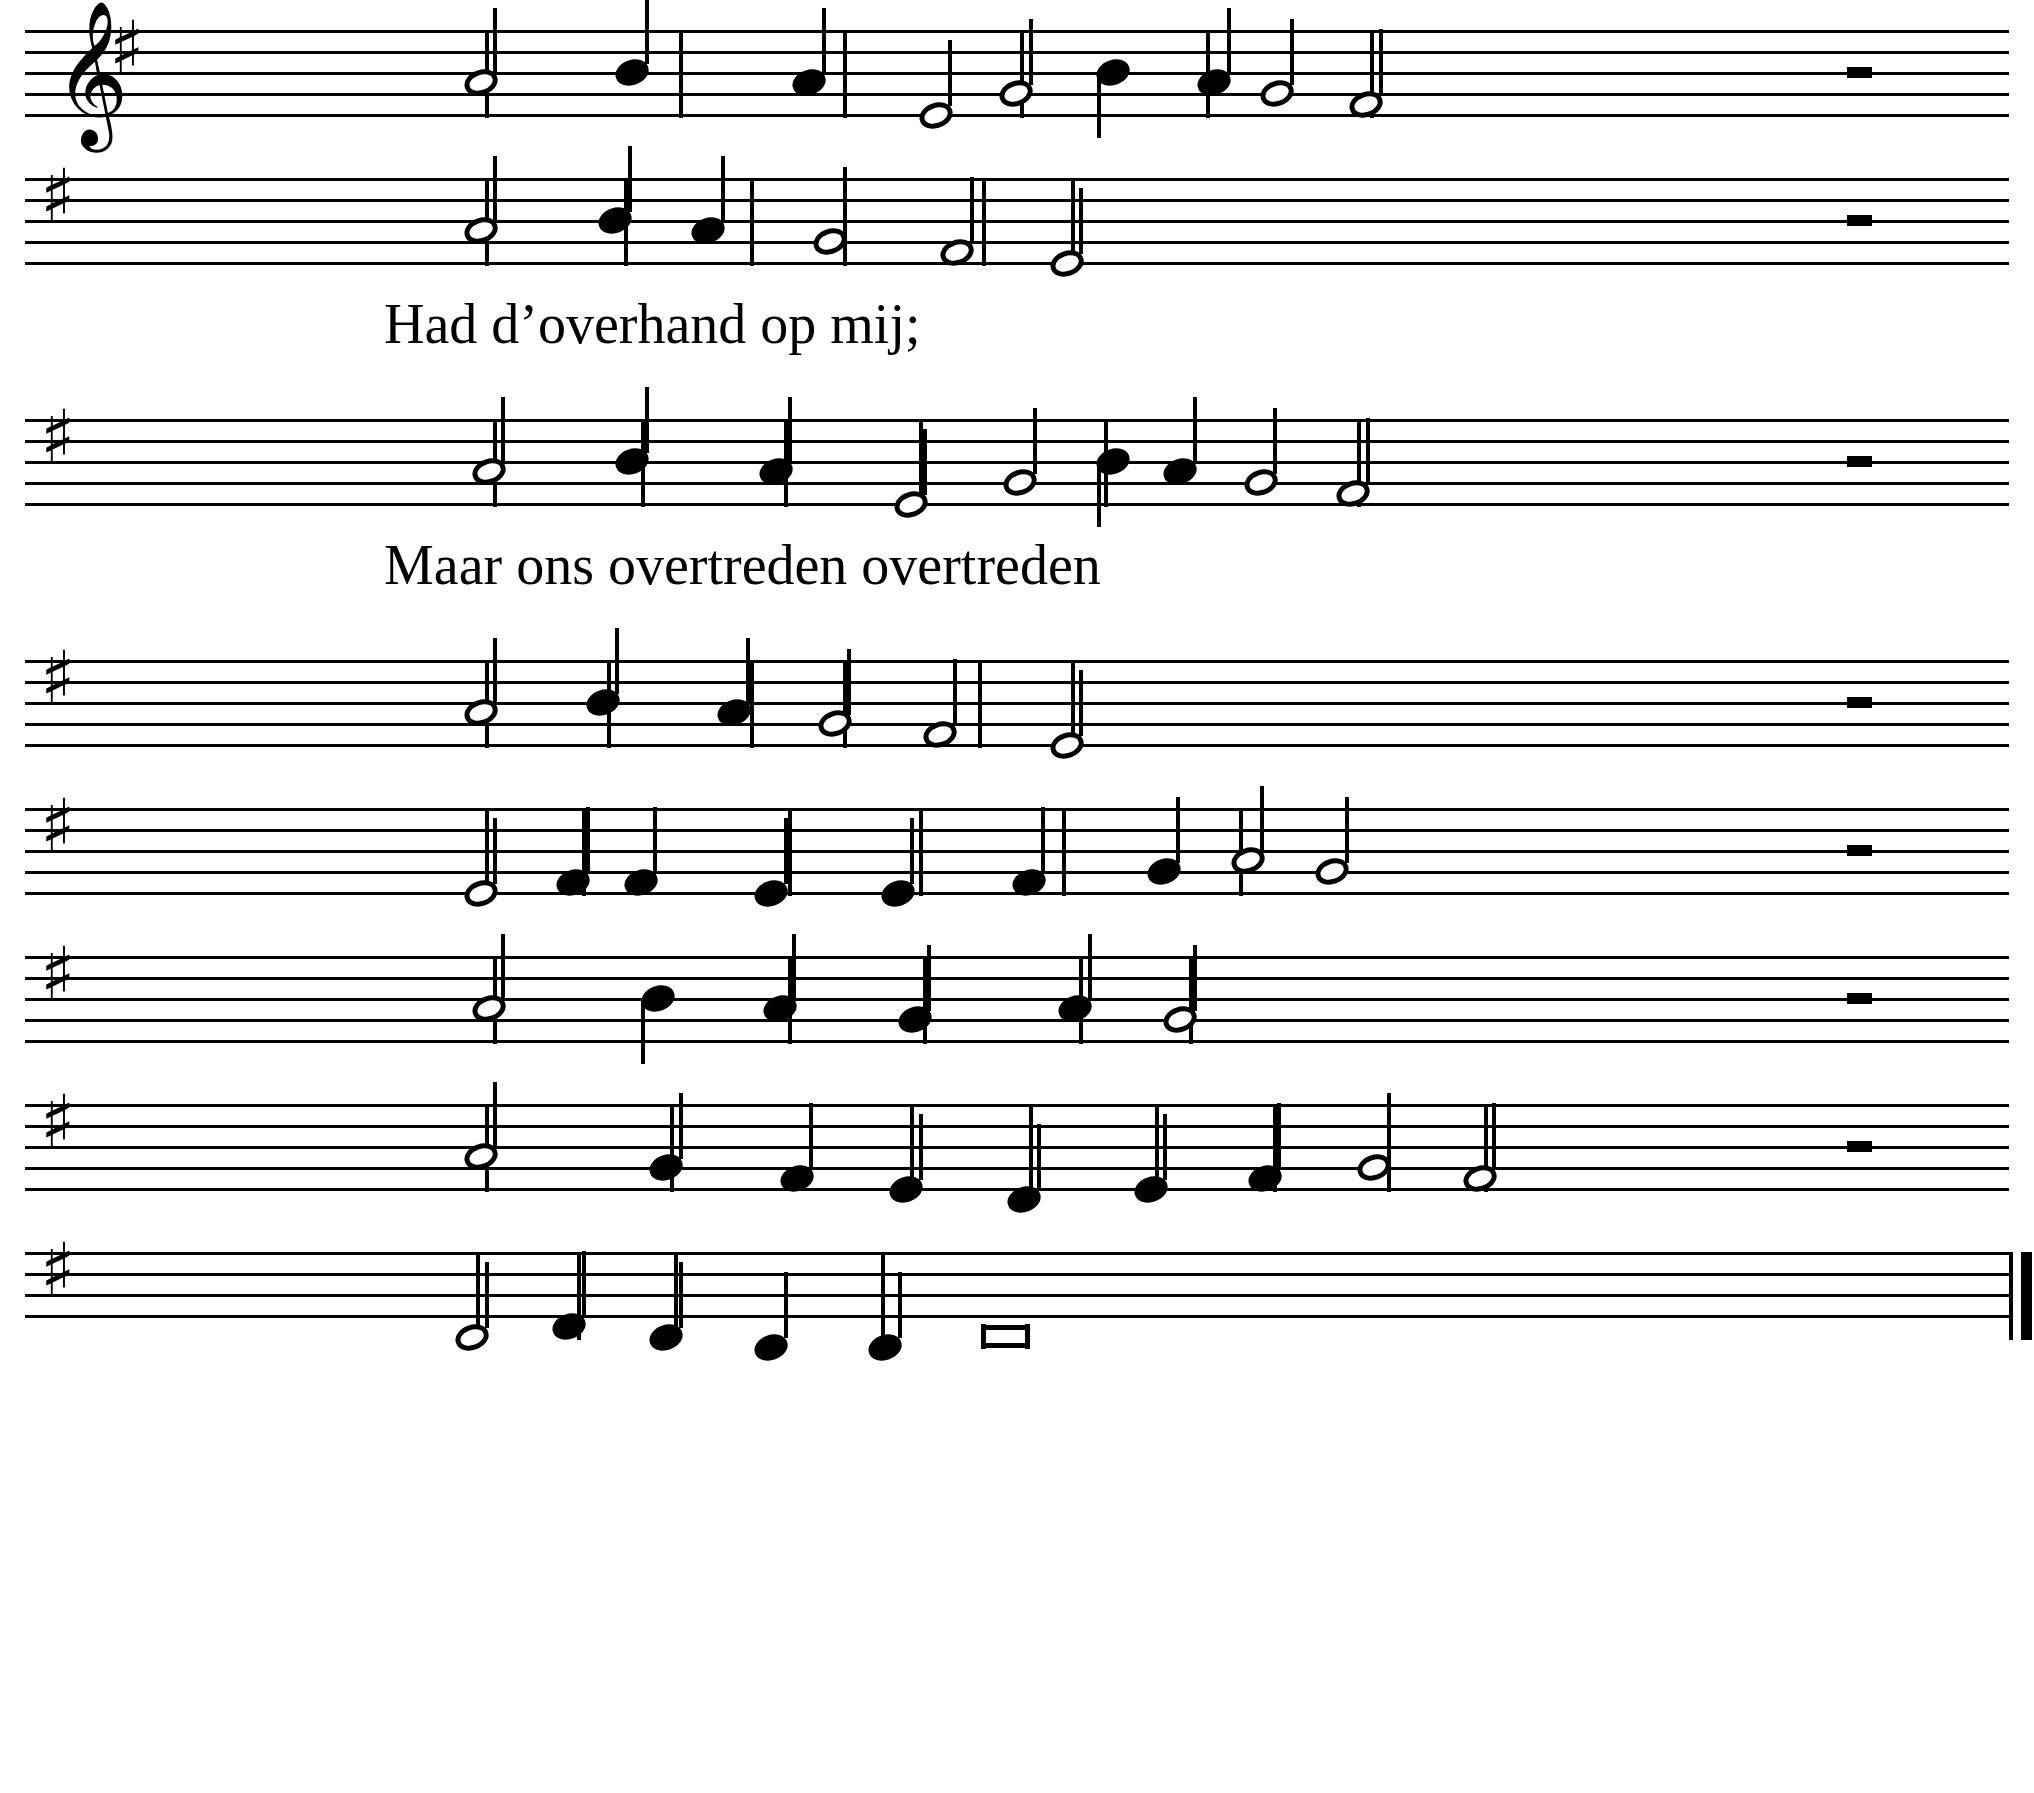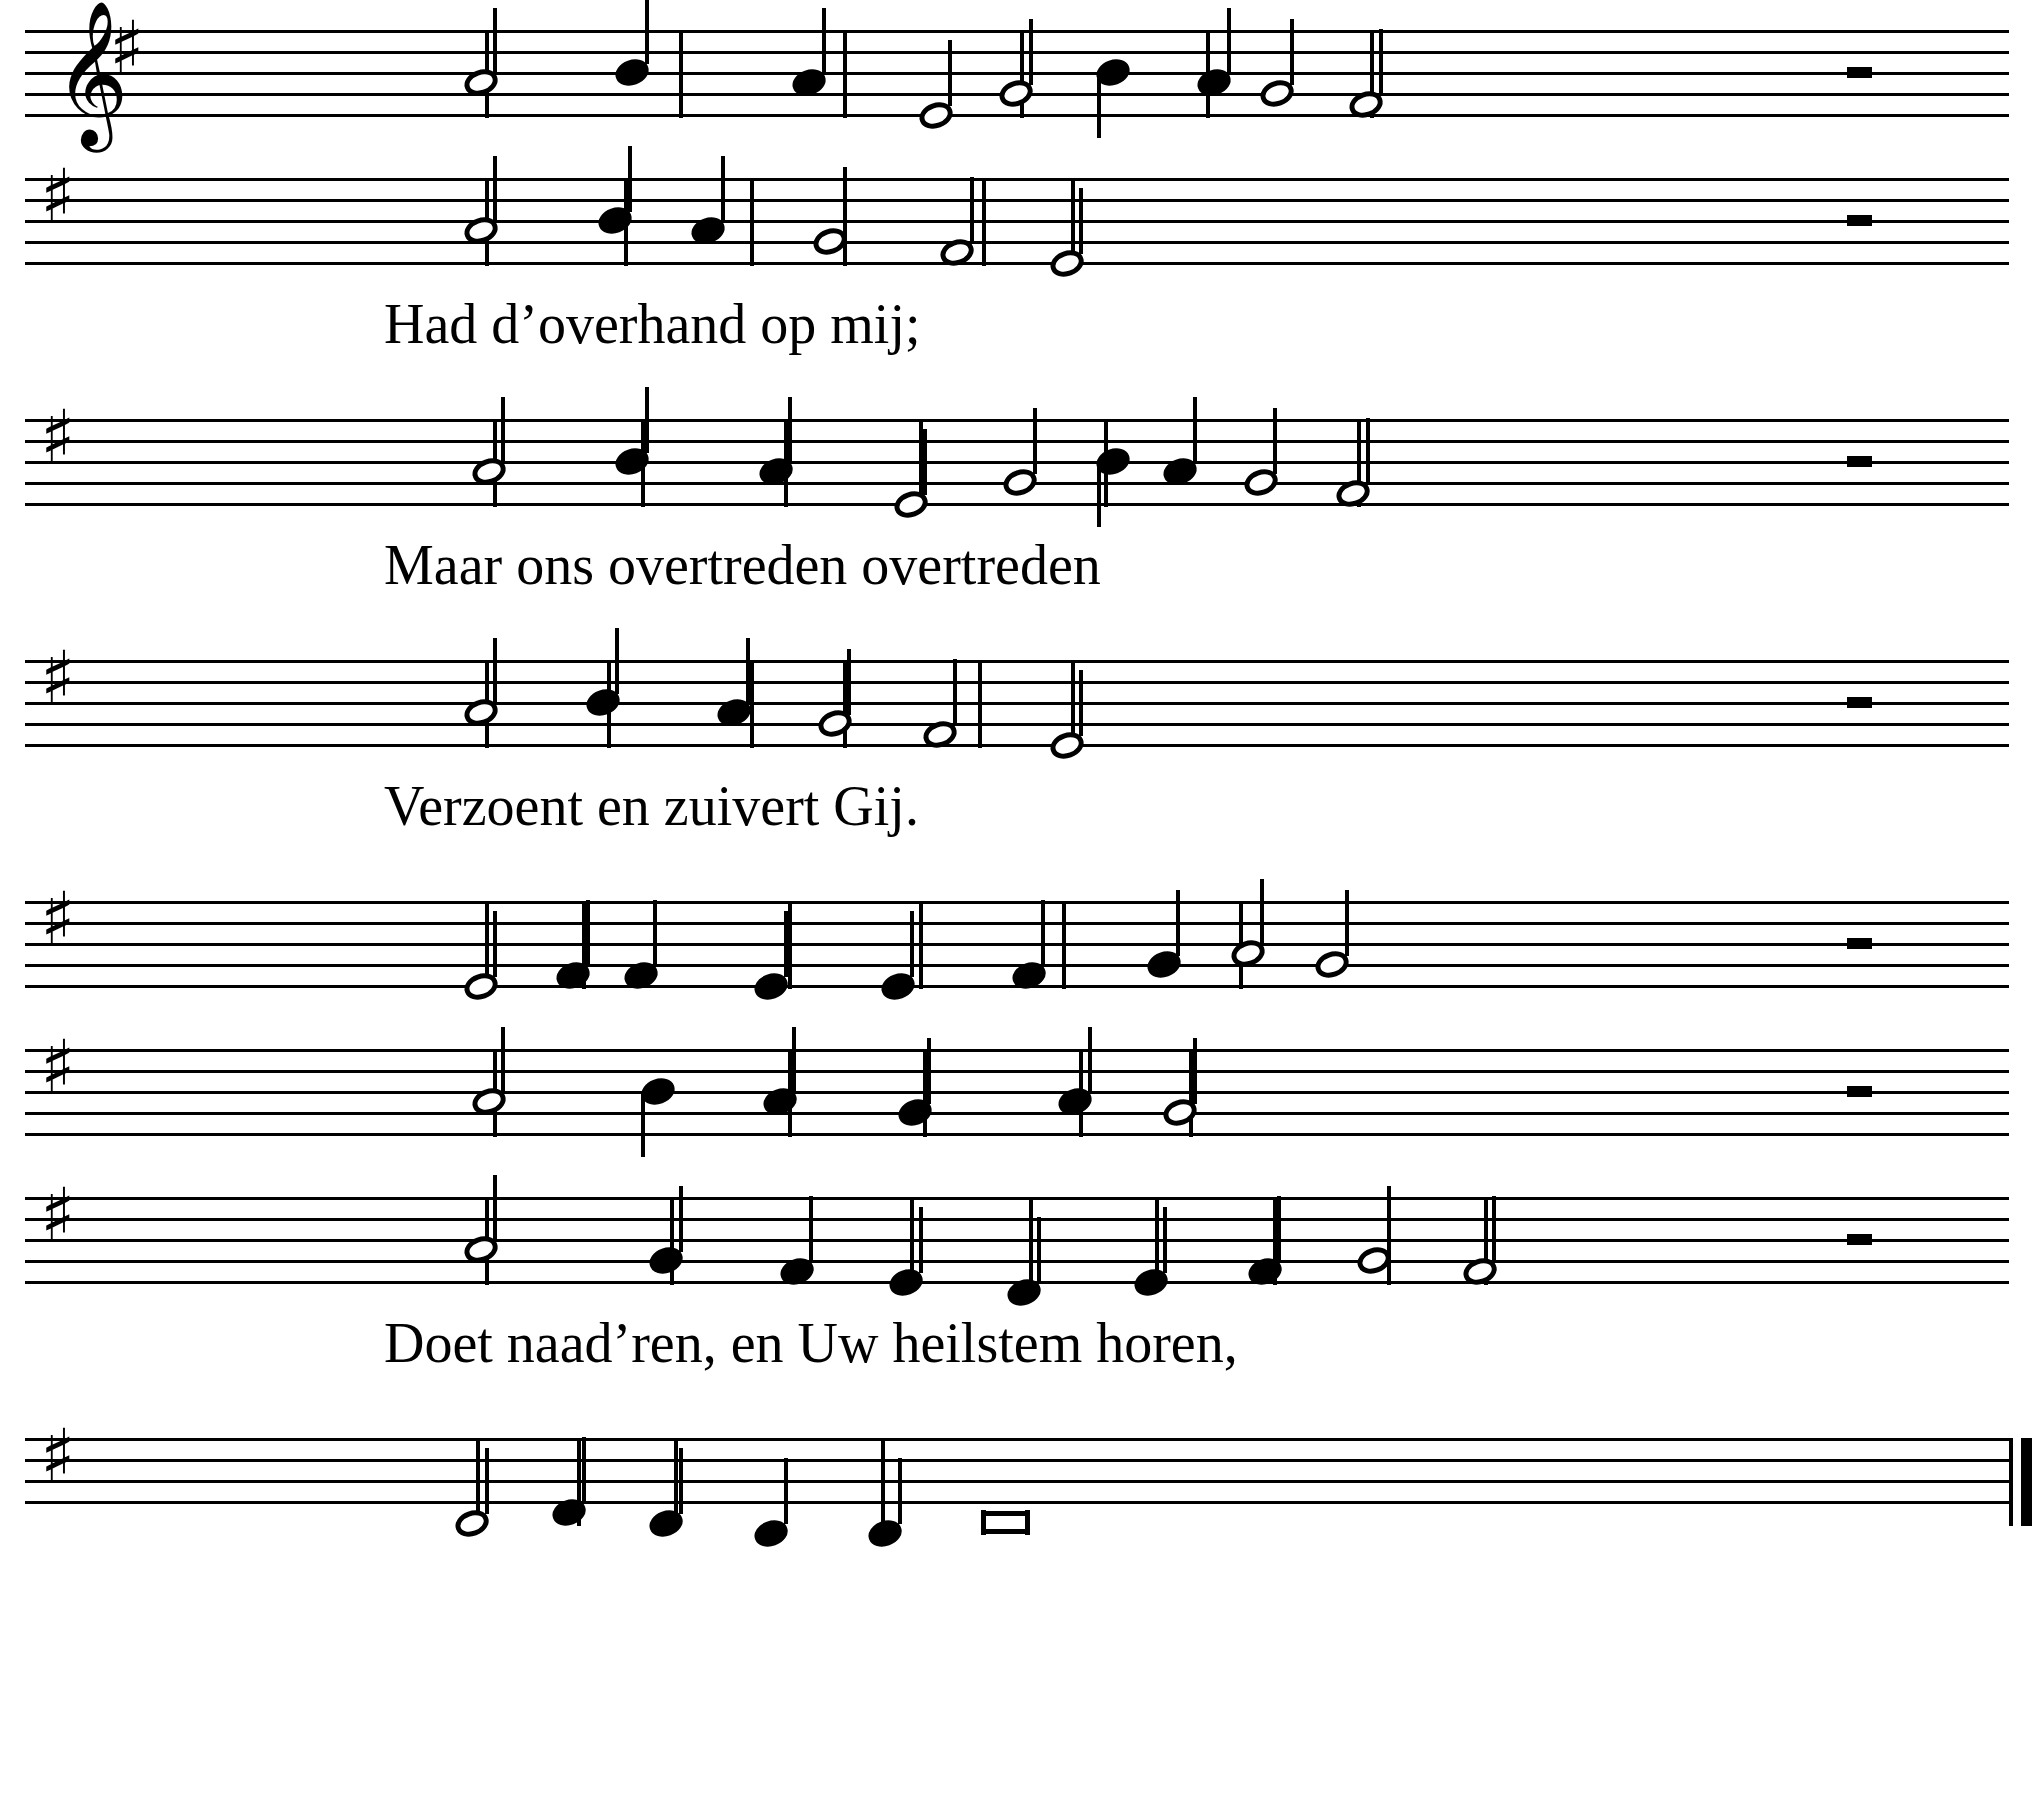--- a/index.html
+++ b/index.html
@@ -277,21 +277,20 @@
           <div class="stem" style="left: 721px; top: -22px; height: 66px;"></div>
           <div class="note open" style="left: 793px; top: 51px;"></div>
           <div class="stem" style="left: 822px; top: -11px; height: 66px;"></div>
           <div class="note open" style="left: 898px; top: 62px;"></div>
           <div class="stem" style="left: 928px; top: -0.8px; height: 66px;"></div>
           <div class="note open" style="left: 1025px; top: 73px;"></div>
           <div class="stem" style="left: 1054px; top: 10px; height: 66px;"></div>
           <div class="rest" style="left: 1822px; top: 37px;"></div>
         </div>
       </div>
-      <div class="lyric">Verzoent en zuivert Gij.</div>
     </div>
     <div class="system">
       <div class="staff-wrap">
         <div class="staff">
           <div class="line l1"></div>
           <div class="line l2"></div>
           <div class="line l3"></div>
           <div class="line l4"></div>
           <div class="line l5"></div>
           <div class="keysig" style="left: 15px; top: -18.6px;">♯</div>
@@ -384,21 +383,20 @@
           <div class="stem" style="left: 1138px; top: 10px; height: 66px;"></div>
           <div class="note filled" style="left: 1223px; top: 62px;"></div>
           <div class="stem" style="left: 1252px; top: -0.8px; height: 66px;"></div>
           <div class="note open" style="left: 1332px; top: 51px;"></div>
           <div class="stem" style="left: 1362px; top: -11px; height: 66px;"></div>
           <div class="note open" style="left: 1438px; top: 62px;"></div>
           <div class="stem" style="left: 1467px; top: -0.8px; height: 66px;"></div>
           <div class="rest" style="left: 1822px; top: 37px;"></div>
         </div>
       </div>
-      <div class="lyric">Doet naad’ren, en Uw heilstem horen,</div>
     </div>
     <div class="system">
       <div class="staff-wrap">
         <div class="staff">
           <div class="line l1"></div>
           <div class="line l2"></div>
           <div class="line l3"></div>
           <div class="line l4"></div>
           <div class="keysig" style="left: 15px; top: -18.6px;">♯</div>
           <div class="bar" style="left: 451px;"></div>

